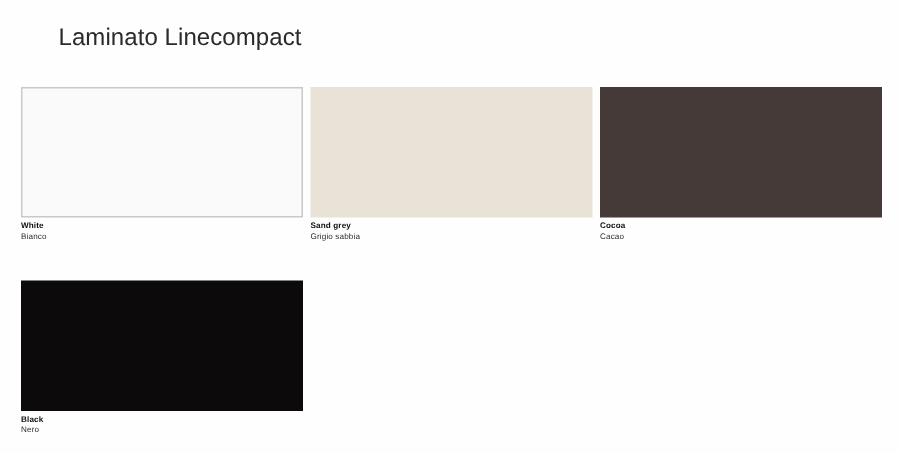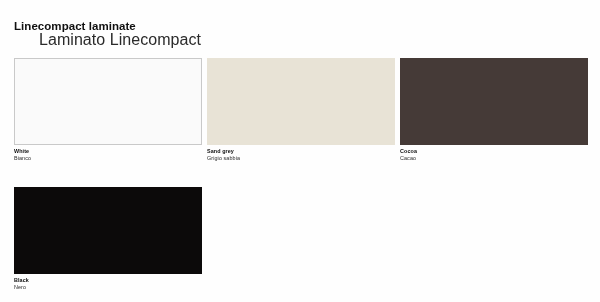--- a/index.html
+++ b/index.html
@@ -93,21 +93,20 @@
     letter-spacing: 0.1px;
     white-space: nowrap;
   }
 </style>
 </head>
 <body style="background: rgb(254, 254, 254);">
 
 <div class="page">
 
   <div class="heading-block">
-    <div class="title-main">Linecompact laminate</div>
     <div class="title-sub">Laminato Linecompact</div>
   </div>
 
   <div class="swatch-grid">
       <div class="swatch-row">
         <div class="swatch-cell">
           <div class="swatch-chip bordered" style="background: rgb(250, 250, 250); --c: #FAFAFA;"></div>
           <div class="swatch-caption">
             <div class="swatch-name">White</div>
             <div class="swatch-name-it">Bianco</div>

